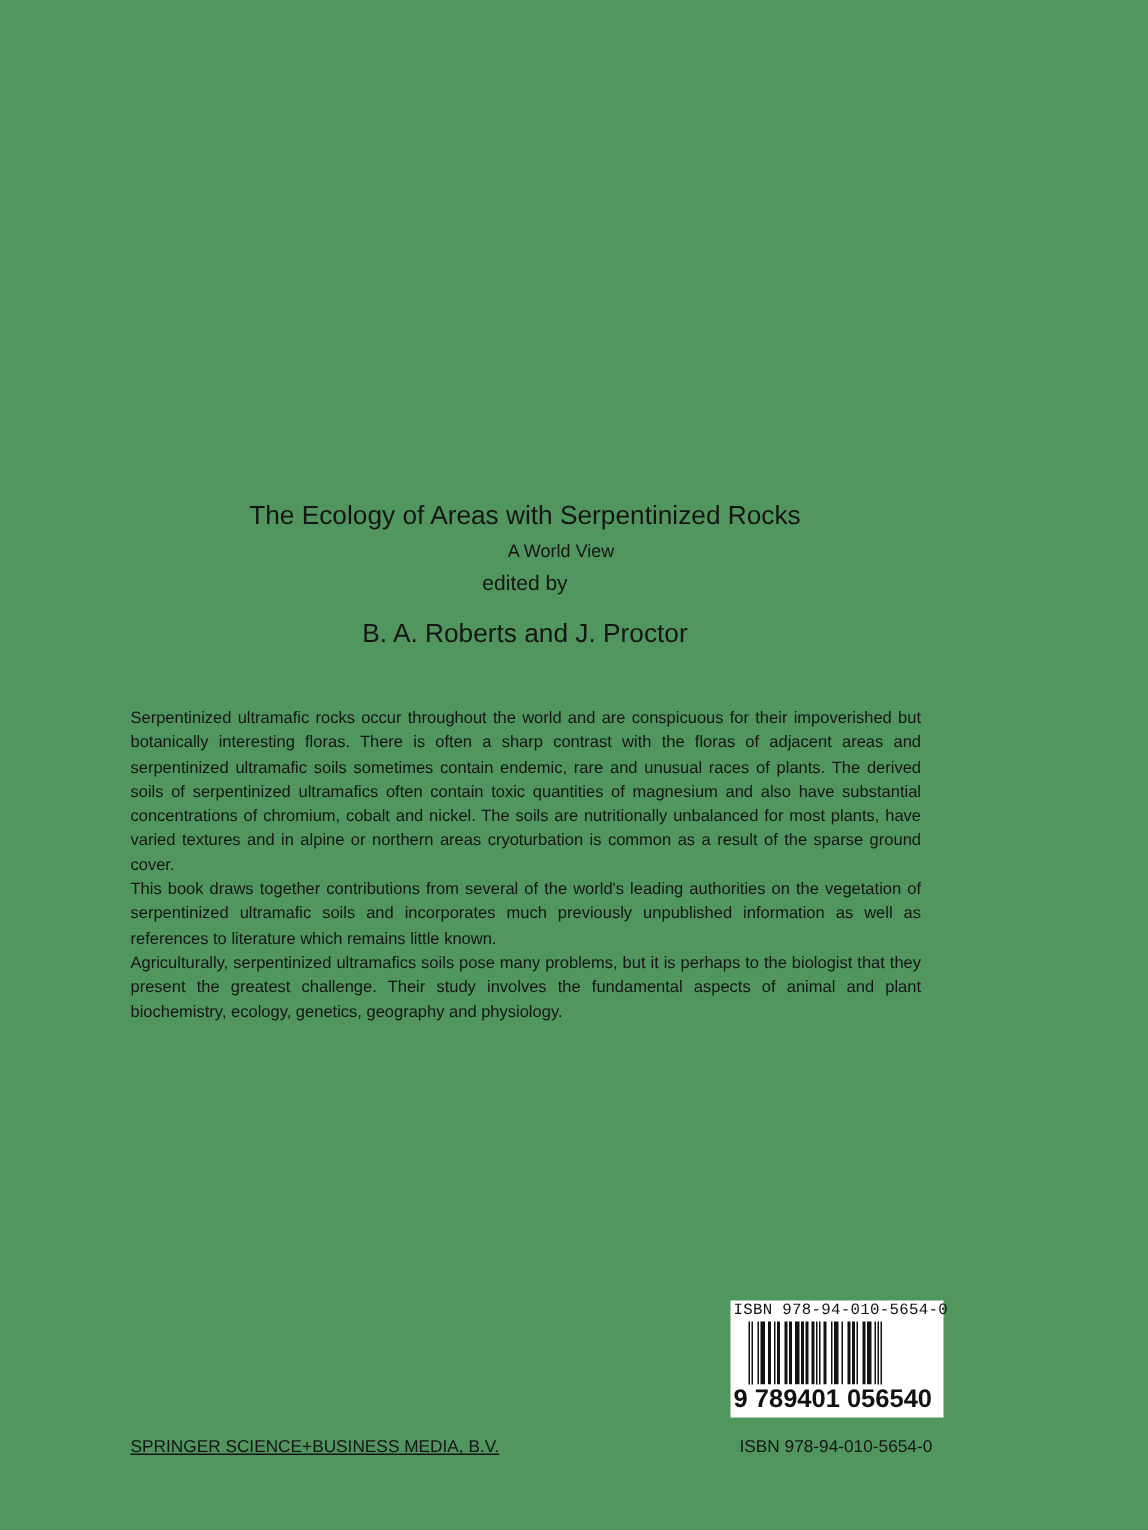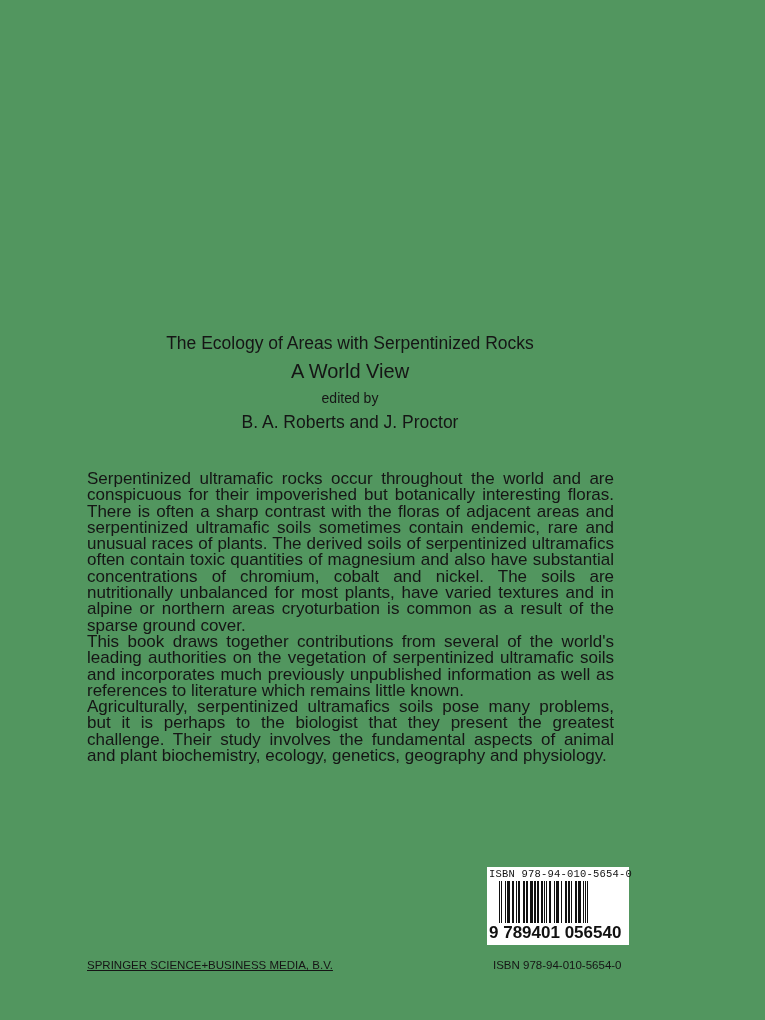--- a/index.html
+++ b/index.html
@@ -3,24 +3,24 @@
 <meta charset="utf-8">
 <style>
   html, body { margin: 0; padding: 0; }
   body {
     width: 765px; height: 1020px; position: relative; overflow: hidden;
     background: #52965f;
     font-family: "Liberation Sans", sans-serif;
     color: #111;
   }
   .title { position: absolute; left: 0; width: 700px; top: 333px; text-align: center; font-size: 17.5px; color: #151515; }
-  .subtitle { position: absolute; left: 0; width: 700px; top: 360px; text-align: center; font-size: 20px; color: #151515; }
-  .edited { position: absolute; left: 0; width: 700px; top: 390px; text-align: center; font-size: 14px; color: #151515; }
+  .subtitle { position: absolute; left: 0; width: 700px; top: 360px; text-align: center; font-size: 12px; color: #151515; padding-left: 24px; }
+  .edited { position: absolute; left: 0; width: 700px; top: 380px; text-align: center; font-size: 14px; color: #151515; }
   .editors { position: absolute; left: 0; width: 700px; top: 412px; text-align: center; font-size: 17.5px; color: #151515; }
-  .blurb { position: absolute; left: 87px; top: 471px; width: 527px; font-size: 17px; line-height: 16.3px; color: #151515; }
+  .blurb { position: absolute; left: 87px; top: 471px; width: 527px; font-size: 11px; line-height: 16.3px; color: #151515; }
   .blurb p { margin: 0; text-align: justify; }
   .blurb p.last-left { text-align-last: left; }
   .barcode-box {
     position: absolute; left: 487px; top: 867px; width: 142px; height: 78px;
     background: #fff;
   }
   .barcode-top { position: absolute; top: 1px; left: 2px; width: 140px; font-family: "Liberation Mono", monospace; font-size: 10.5px; letter-spacing: 0.2px; color: #111; white-space: nowrap; }
   .bars { position: absolute; left: 12px; top: 14px; width: 125px; height: 47px; display: flex; align-items: flex-start; }
   .bar { background: #111; height: 100%; }
   .barcode-bottom { position: absolute; left: 2px; top: 56px; font-size: 17px; color: #111; white-space: nowrap; background: transparent; font-weight: bold; }

